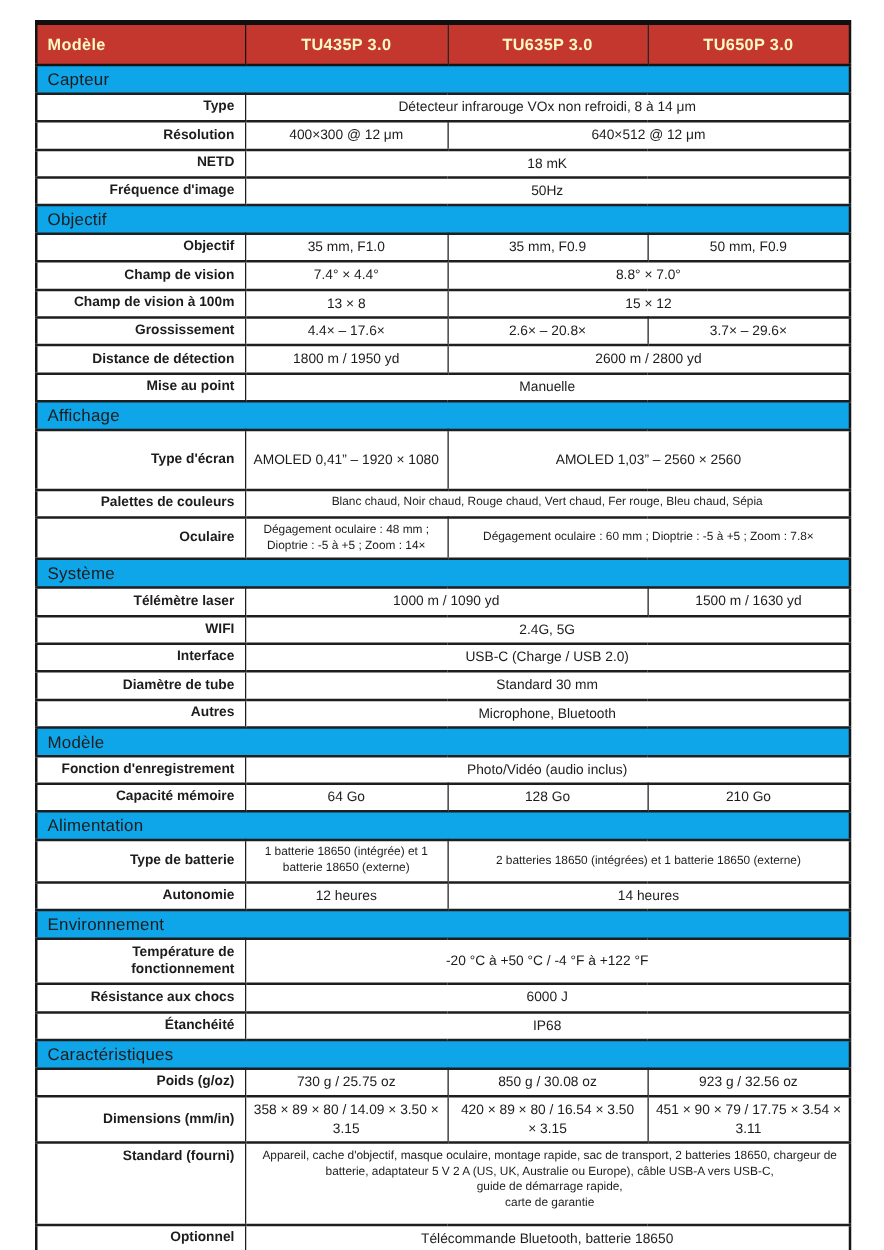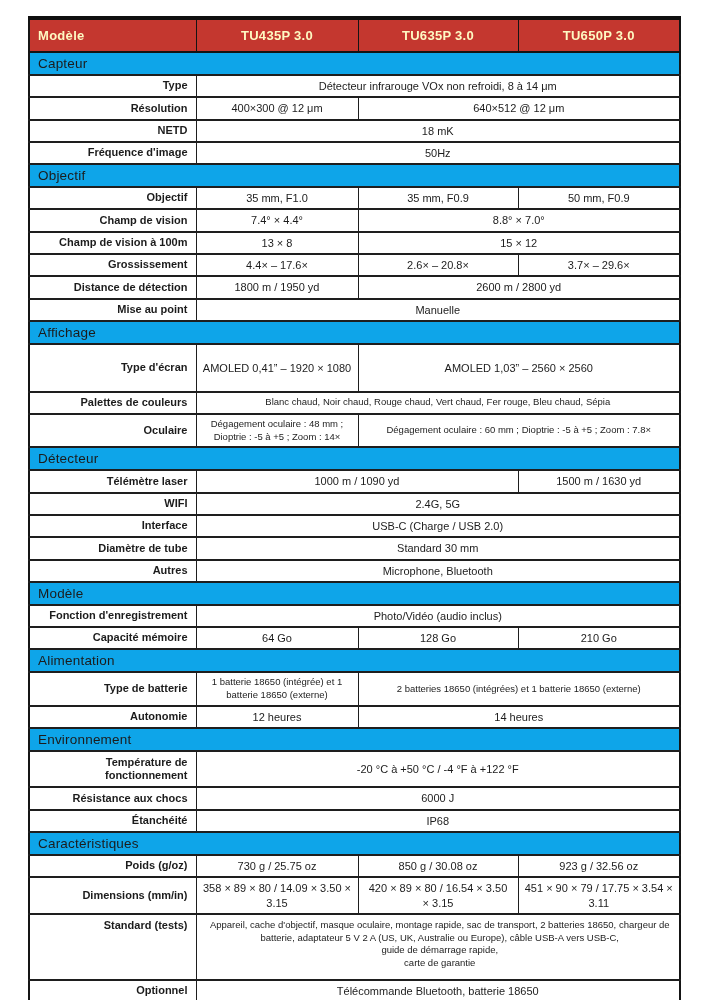--- a/index.html
+++ b/index.html
@@ -170,21 +170,21 @@
         <td class="lbl">Palettes de couleurs</td>
         <td class="val sm" colspan="3">Blanc chaud, Noir chaud, Rouge chaud, Vert chaud, Fer rouge, Bleu chaud, Sépia</td>
       </tr>
       <tr class="rh31">
         <td class="lbl">Oculaire</td>
         <td class="val sm">Dégagement oculaire : 48 mm ; Dioptrie : -5 à +5 ; Zoom : 14×</td>
         <td class="val sm" colspan="2">Dégagement oculaire : 60 mm ; Dioptrie : -5 à +5 ; Zoom : 7.8×</td>
       </tr>
 
       <tr class="rsec">
-        <td class="sec" colspan="4">Détecteur</td>
+        <td class="sec" colspan="4">Système</td>
       </tr>
       <tr class="rdef">
         <td class="lbl">Télémètre laser</td>
         <td class="val" colspan="2">1000 m / 1090 yd</td>
         <td class="val">1500 m / 1630 yd</td>
       </tr>
       <tr class="rdef">
         <td class="lbl">WIFI</td>
         <td class="val" colspan="3">2.4G, 5G</td>
       </tr>
@@ -254,21 +254,21 @@
         <td class="val">850 g / 30.08 oz</td>
         <td class="val">923 g / 32.56 oz</td>
       </tr>
       <tr class="rh32">
         <td class="lbl">Dimensions (mm/in)</td>
         <td class="val">358 × 89 × 80 / 14.09 × 3.50 × 3.15</td>
         <td class="val">420 × 89 × 80 / 16.54 × 3.50 × 3.15</td>
         <td class="val">451 × 90 × 79 / 17.75 × 3.54 × 3.11</td>
       </tr>
       <tr class="rh66">
-        <td class="lbl top">Standard (tests)</td>
+        <td class="lbl top">Standard (fourni)</td>
         <td class="val sm pre top" colspan="3">Appareil, cache d'objectif, masque oculaire, montage rapide, sac de transport, 2 batteries 18650, chargeur de batterie, adaptateur 5 V 2 A (US, UK, Australie ou Europe), câble USB-A vers USB-C,
 guide de démarrage rapide,
 carte de garantie</td>
       </tr>
       <tr class="rdef">
         <td class="lbl">Optionnel</td>
         <td class="val" colspan="3">Télécommande Bluetooth, batterie 18650</td>
       </tr>
     </tbody>
   </table>

